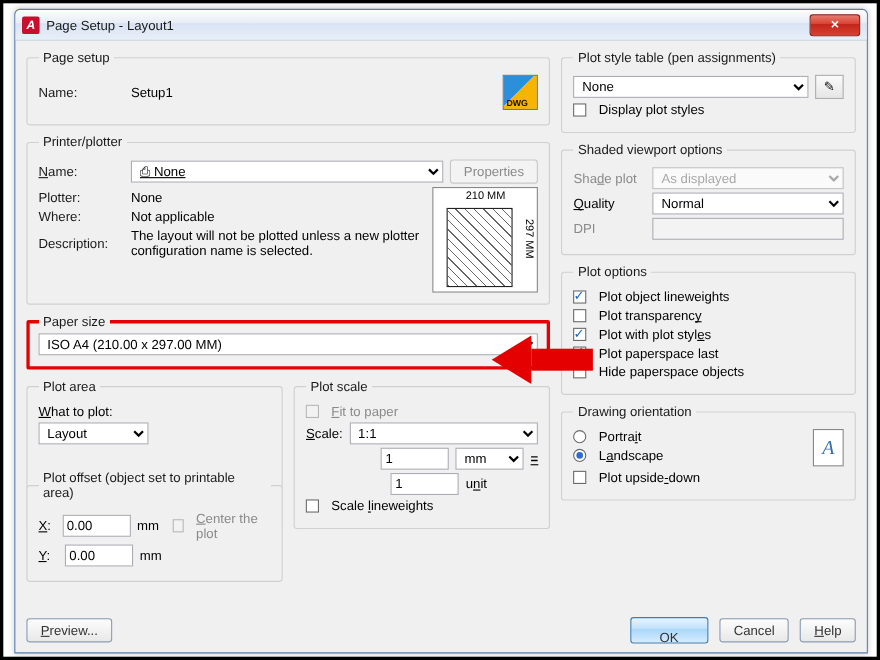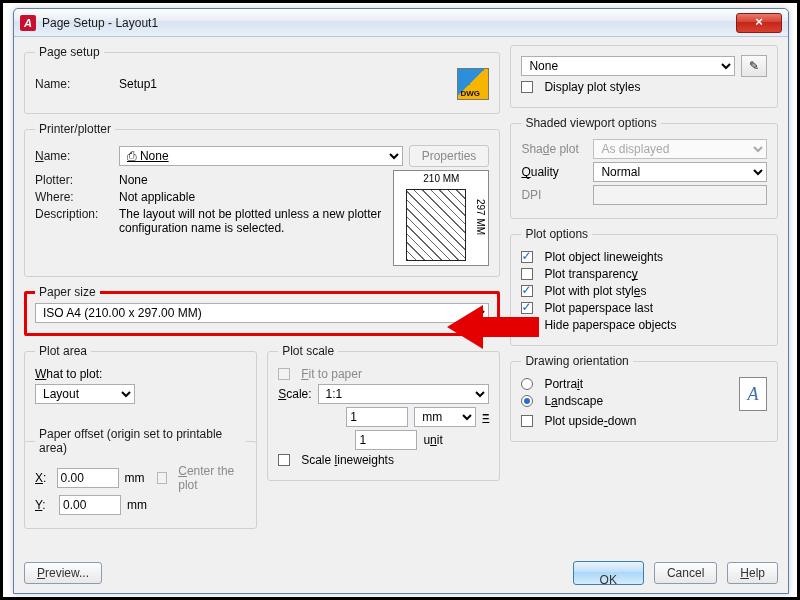--- a/index.html
+++ b/index.html
@@ -90,21 +90,21 @@
           <div style="display:flex; gap:10px; align-items:flex-start;">
             <div style="flex:1;">
               <div class="row">
                     <label class="lab">Plotter:</label>
                     <span>None</span>
                   </div>
               <div class="row">
                     <label class="lab">Where:</label>
                     <span>Not applicable</span>
                   </div>
-              <div class="row" style="align-items:flex-start">
+              <div class="row" style="align-items:center">
                     <label class="lab">Description:</label>
                     <span style="flex:1">The layout will not be plotted unless a new plotter configuration name is selected.</span>
                   </div>
             </div>
             <div class="previewbox">
               <div class="dims-top">210 MM</div>
               <div class="dims-right">297 MM</div>
               <div class="page"></div>
             </div>
           </div>
@@ -148,40 +148,41 @@
                   <span style="width:66px">u<span class="underline-access">n</span>it</span>
                 </div>
             <div class="row" style="">
                   <span class="cb"></span>
                   <span>Scale <span class="underline-access">l</span>ineweights</span>
                 </div>
           </fieldset>
         </div>
 
         <fieldset style="margin-top:-62px; width:49%;">
-          <legend>Paper offset (origin set to printable area)</legend>
+          <legend>Plot offset (object set to printable area)</legend>
           <div class="row">
             <span style="width:18px"><span class="underline-access">X</span>:</span>
             <input type="text" class="twocol-input" value="0.00" style="">
             <span>mm</span>
             <div style="flex:1"></div>
             <span class="cb disabled"></span>
                 <span class="muted"><span class="underline-access">C</span>enter the plot</span>
           </div>
           <div class="row">
             <span style="width:18px"><span class="underline-access">Y</span>:</span>
             <input type="text" class="twocol-input" value="0.00" style="">
             <span>mm</span>
           </div>
         </fieldset>
 
       </div>
 
       <div class="right">
         <fieldset>
+          <legend>Plot style table (pen assignments)</legend>
           <div class="row">
             <select style="flex:1"><option>None</option></select>
             <div class="styleiconbtn">
                   <span>✎</span>
                 </div>
           </div>
           <div class="row">
                 <span class="cb"></span>
                 <span>Display plot styles</span>
               </div>

